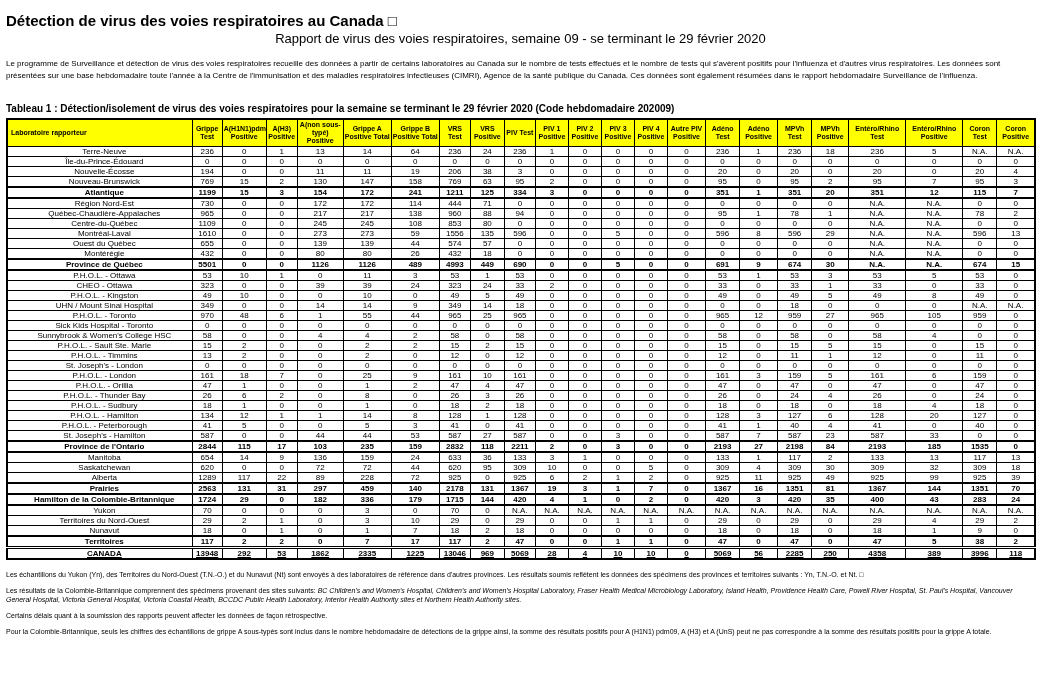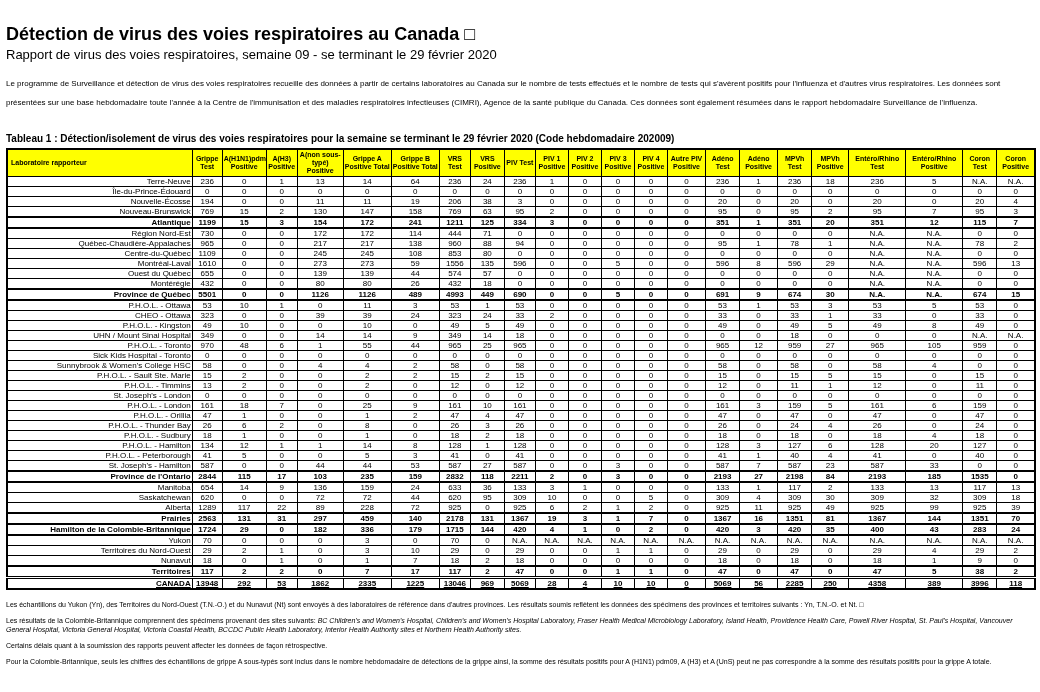--- a/index.html
+++ b/index.html
@@ -1,26 +1,26 @@
 <!DOCTYPE html>
 <html><head>
 <meta charset="utf-8">
 <style>
   html,body{margin:0;padding:0;background:#fff;color:#000;}
   body{width:1040px;height:692px;overflow:hidden;font-family:"Liberation Sans",sans-serif;}
   .page{padding:4px 5px 0 6px;}
-  .title{font-size:18px;font-weight:bold;margin:20px 0 2px 0;}
-  .subtitle{font-size:13px;font-weight:normal;margin:0 0 12px 0;}
-  .intro{font-size:8px;line-height:19px;margin:0 0 0 0;width:1028px;}
+  .title{font-size:15px;font-weight:bold;margin:8px 0 2px 0;}
+  .subtitle{font-size:13px;font-weight:normal;margin:0 0 12px 0;text-align:center;}
+  .intro{font-size:8px;line-height:12px;margin:0 0 0 0;width:1028px;}
   .caption{font-size:10px;font-weight:bold;margin:21px 0 4px 0;}
   table.data{border-collapse:collapse;table-layout:fixed;width:1030px;border:2px solid #000;}
   table.data th{background:#ffff00;border:1px solid #000;font-size:7px;font-weight:bold;line-height:8px;padding:1px 1px;height:24px;text-align:center;vertical-align:middle;overflow:hidden;}
   table.data th.label{text-align:left;padding-left:3px;}
   table.data td{border:1px solid #000;font-size:8px;line-height:9px;height:9px;padding:0 1px;text-align:center;vertical-align:middle;white-space:nowrap;overflow:hidden;}
-  table.data td.label{text-align:right;padding-left:10px;}
+  table.data td.label{text-align:center;padding-left:10px;}
   tr.section td{font-weight:bold;border-top:2px solid #000;border-bottom:2px solid #000;}
   tr.canada td{border-top:3px double #000;text-decoration:underline;}
   .footnotes{margin-top:10px;width:1030px;}
   .fn{font-size:7px;line-height:9px;margin:0 0 7px 0;}
   .fn i{font-style:italic;}
 </style>
 </head>
 <body>
 
 <div class="page">

